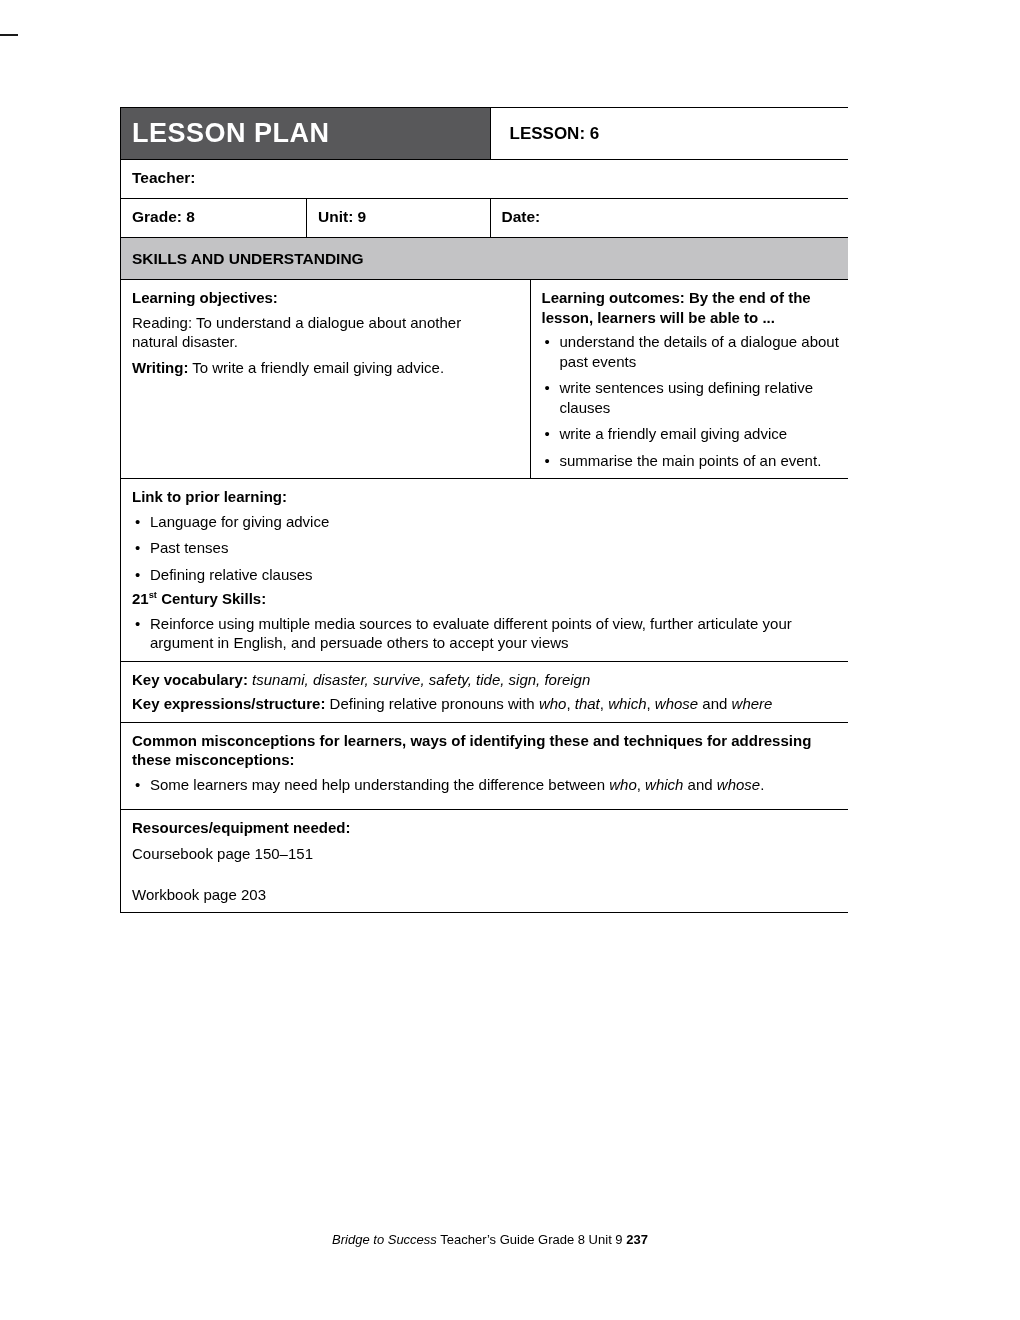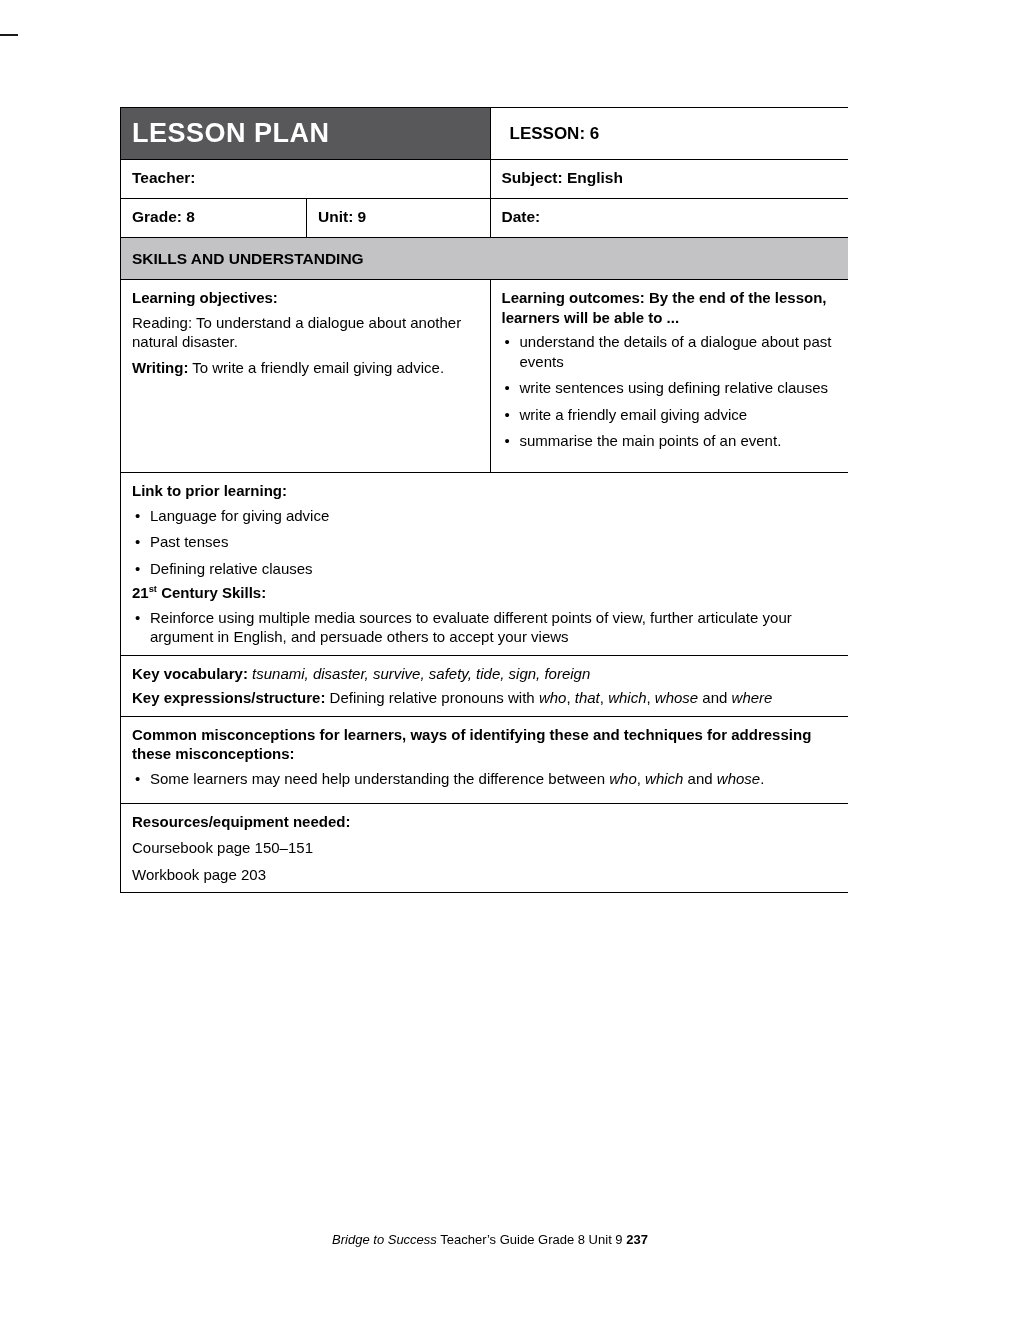--- a/index.html
+++ b/index.html
@@ -42,21 +42,21 @@
   }
   .lesson-no { font-size: 17px; }
 
   .r-teacher { min-height: 38px; }
   .r-grade { min-height: 38px; }
   .r-teacher .cell, .r-grade .cell { display: flex; align-items: flex-start; font-weight: bold; font-size: 15.5px; }
 
   .r-skills { min-height: 41px; }
   .skills-cell { background: var(--skills-bg, #c3c3c5); display: flex; align-items: center; font-weight: bold; font-size: 15.5px; }
 
-  .r-objectives { min-height: 192px; }
+  .r-objectives { min-height: 192px; gap: 40px; }
   .r-prior { min-height: 176px; }
   .r-vocab { min-height: 56px; }
   .r-miscon { min-height: 86px; }
   .r-resources { min-height: 80px; }
 
   .para { margin: 0 0 6px 0; }
   .para:last-child { margin-bottom: 0; }
   .heading-line { font-weight: bold; margin: 0 0 5px 0; }
 
   ul.bullets { margin: 4px 0 0 0; padding: 0; list-style: none; }
@@ -98,23 +98,20 @@
         <span class="lp-title">LESSON PLAN</span>
       </div>
       <div class="cell c-fill vcenter">
         <span class="bold lesson-no">LESSON: 6</span>
       </div>
     </div>
 
     <div class="t-row r-teacher">
       <div class="cell c-370">
         <span>Teacher:</span>
-      </div>
-      <div class="cell c-fill">
-        <span>Subject: English</span>
       </div>
     </div>
 
     <div class="t-row r-grade">
       <div class="cell c-185">
         <span>Grade: 8</span>
       </div>
       <div class="cell c-183">
         <span>Unit: 9</span>
       </div>
@@ -173,21 +170,21 @@
         <p class="heading-line">Common misconceptions for learners, ways of identifying these and techniques for addressing these misconceptions:</p>
         <ul class="bullets">
           <li><span>Some learners may need help understanding the difference between </span><span style="font-style: italic;">who</span><span>, </span><span style="font-style: italic;">which</span><span> and </span><span style="font-style: italic;">whose</span><span>.</span></li>
         </ul>
       </div>
     </div>
 
     <div class="t-row r-resources">
       <div class="cell c-fill">
         <p class="heading-line" style="margin-bottom:7px;">Resources/equipment needed:</p>
-        <p class="para" style="margin-bottom:7px;">Coursebook page 150–151</p>
+        <p class="para" style="margin-bottom:21px;">Coursebook page 150–151</p>
         <p class="para">Workbook page 203</p>
       </div>
     </div>
 
   </div>
 
   <div class="footer"><span style="font-style: italic;">Bridge to Success</span><span> Teacher’s Guide Grade 8 Unit 9 </span><span style="font-weight: bold;">237</span></div>
 
 </div>
 

